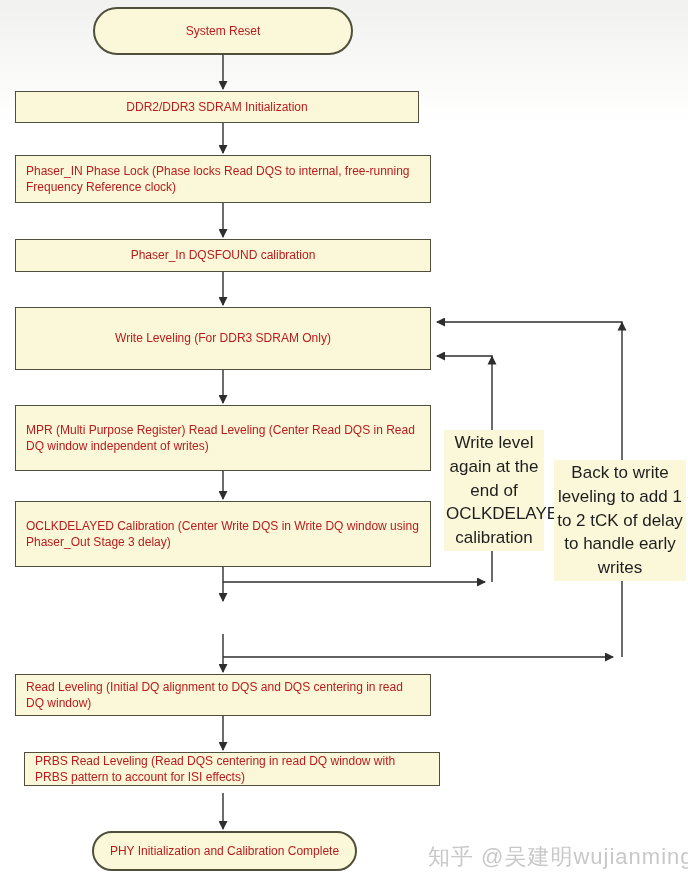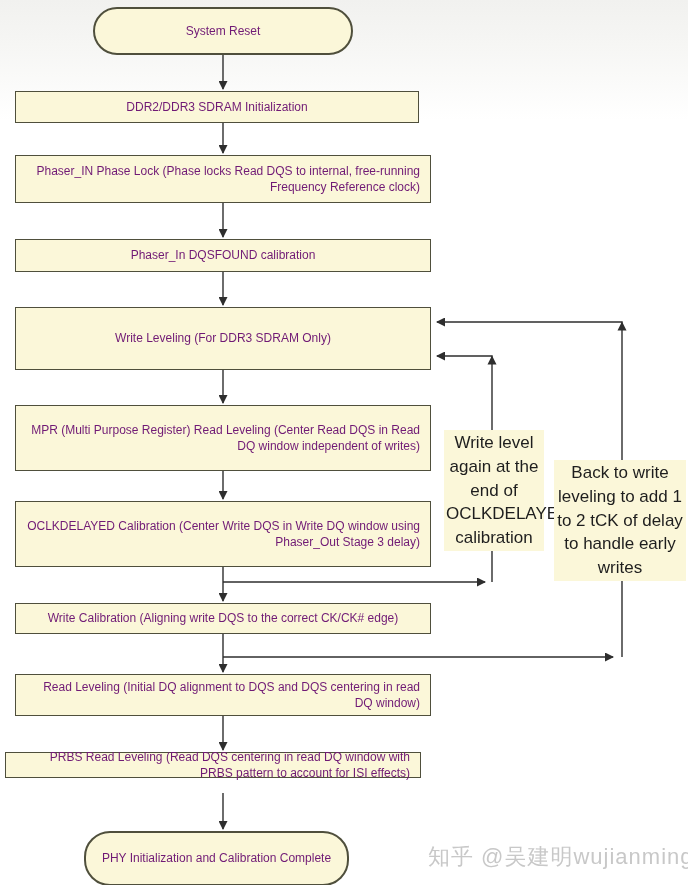--- a/index.html
+++ b/index.html
@@ -6,21 +6,21 @@
   .canvas{
     position:relative;width:688px;height:885px;overflow:hidden;
     background:linear-gradient(180deg,#f1f1ef 0px,#f6f6f4 45px,#ffffff 120px);
     font-family:"Liberation Sans",sans-serif;
   }
   .connectors{position:absolute;left:0;top:0;z-index:1;}
   .node{
     position:absolute;box-sizing:border-box;z-index:2;
     background:#fbf7d9;border:1.6px solid #4f4f3c;
     display:flex;align-items:center;justify-content:center;
-    text-align:right;font-size:12px;line-height:1.35;color:#701a75;
+    text-align:left;font-size:12px;line-height:1.35;color:#b91c1c;
     padding:2px 10px;
   }
   .terminator{border-radius:26px;border-width:2px;}
   .anno{
     position:absolute;box-sizing:border-box;z-index:2;
     background:#fbf7d9;text-align:center;font-size:17px;line-height:1.4;
     color:#1e1e1e;padding:1px 2px;
   }
   .watermark{
     position:absolute;z-index:3;white-space:nowrap;
@@ -84,33 +84,30 @@
   </div>
 
   <div class="node" style="left:15px;top:405px;width:416px;height:66px;">
     <span>MPR (Multi Purpose Register) Read Leveling (Center Read DQS in Read DQ window independent of writes)</span>
   </div>
 
   <div class="node" style="left:15px;top:501px;width:416px;height:66px;">
     <span>OCLKDELAYED Calibration (Center Write DQS in Write DQ window using Phaser_Out Stage 3 delay)</span>
   </div>
 
-  <div class="node" style="left:15px;top:603px;width:416px;height:31px;">
-    <span>Write Calibration (Aligning write DQS to the correct CK/CK# edge)</span>
-  </div>
 
   <div class="node" style="left:15px;top:674px;width:416px;height:42px;">
     <span>Read Leveling (Initial DQ alignment to DQS and DQS centering in read DQ window)</span>
   </div>
 
-  <div class="node" style="left:5px;top:752px;width:416px;height:26px;">
+  <div class="node" style="left:24px;top:752px;width:416px;height:34px;">
     <span>PRBS Read Leveling (Read DQS centering in read DQ window with PRBS pattern to account for ISI effects)</span>
   </div>
 
-  <div class="node terminator" style="left:84px;top:831px;width:265px;height:55px;">
+  <div class="node terminator" style="left:92px;top:831px;width:265px;height:40px;">
     <span>PHY Initialization and Calibration Complete</span>
   </div>
 
   <div class="anno" style="left:444px;top:430px;width:100px;">
     <span>Write level again at the end of OCLKDELAYED calibration</span>
   </div>
 
   <div class="anno" style="left:554px;top:460px;width:132px;">
     <span>Back to write leveling to add 1 to 2 tCK of delay to handle early writes</span>
   </div>

